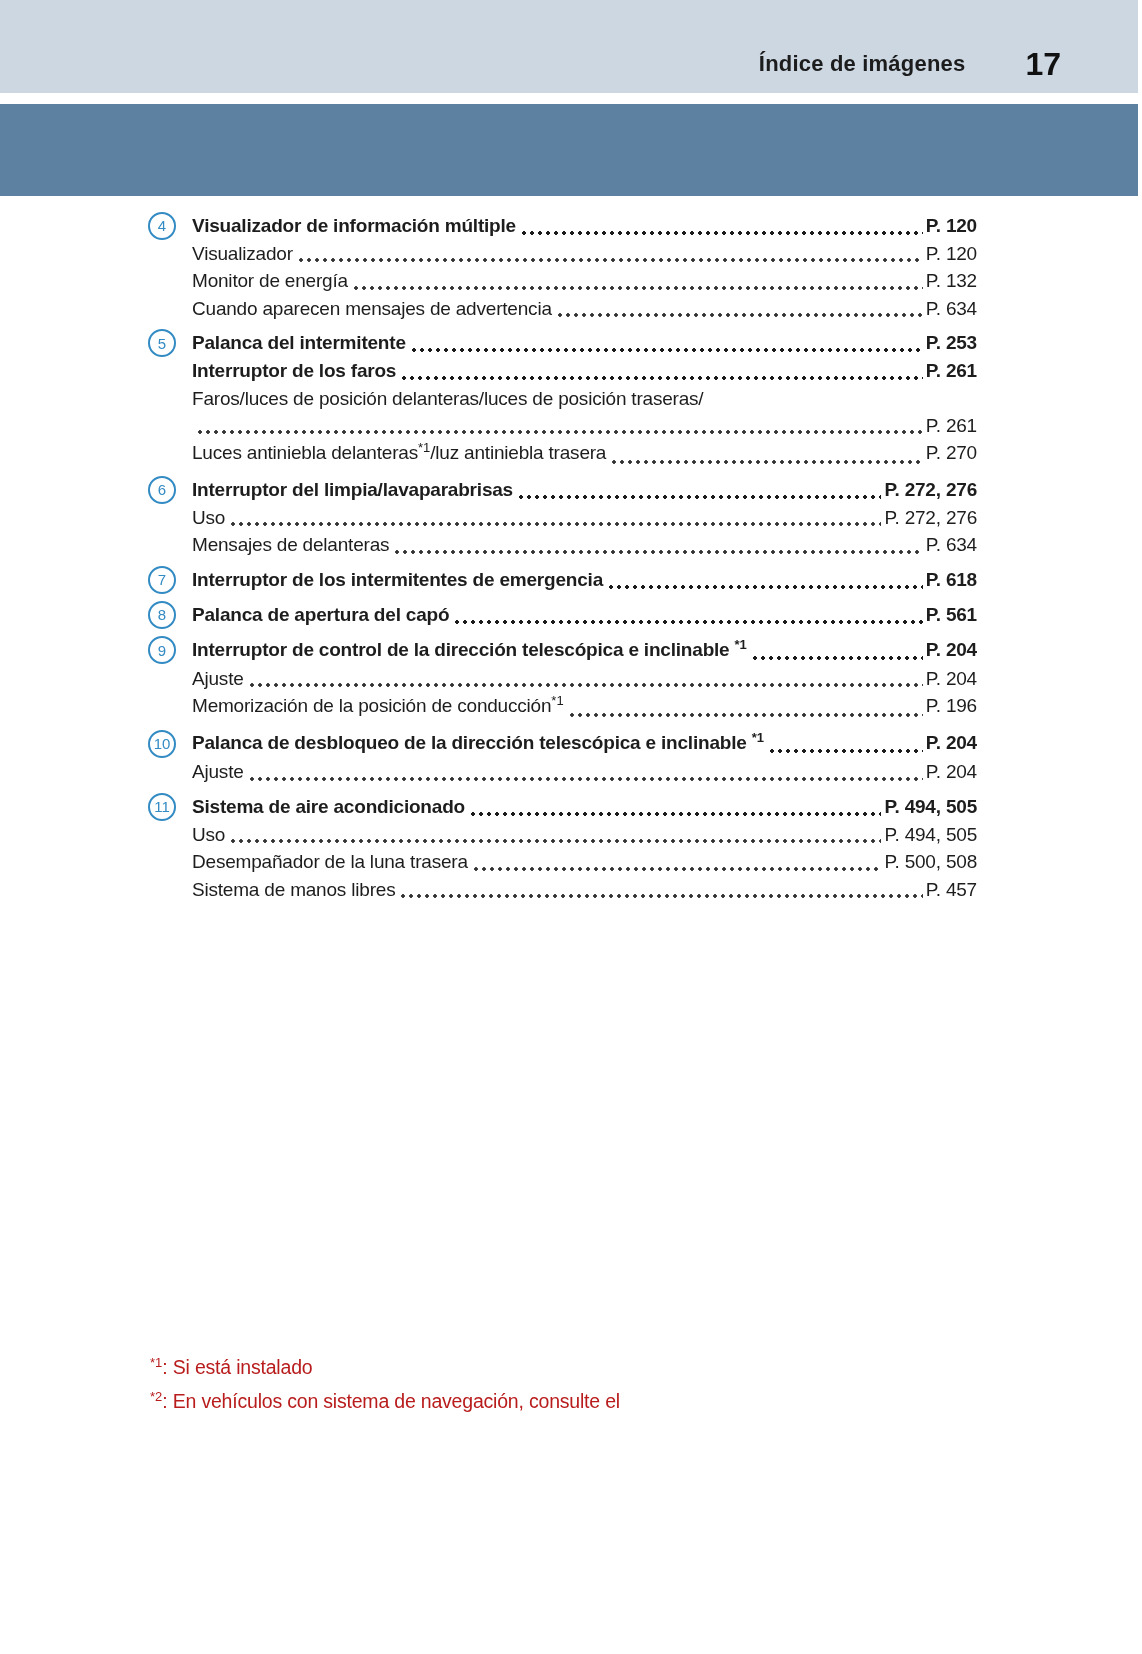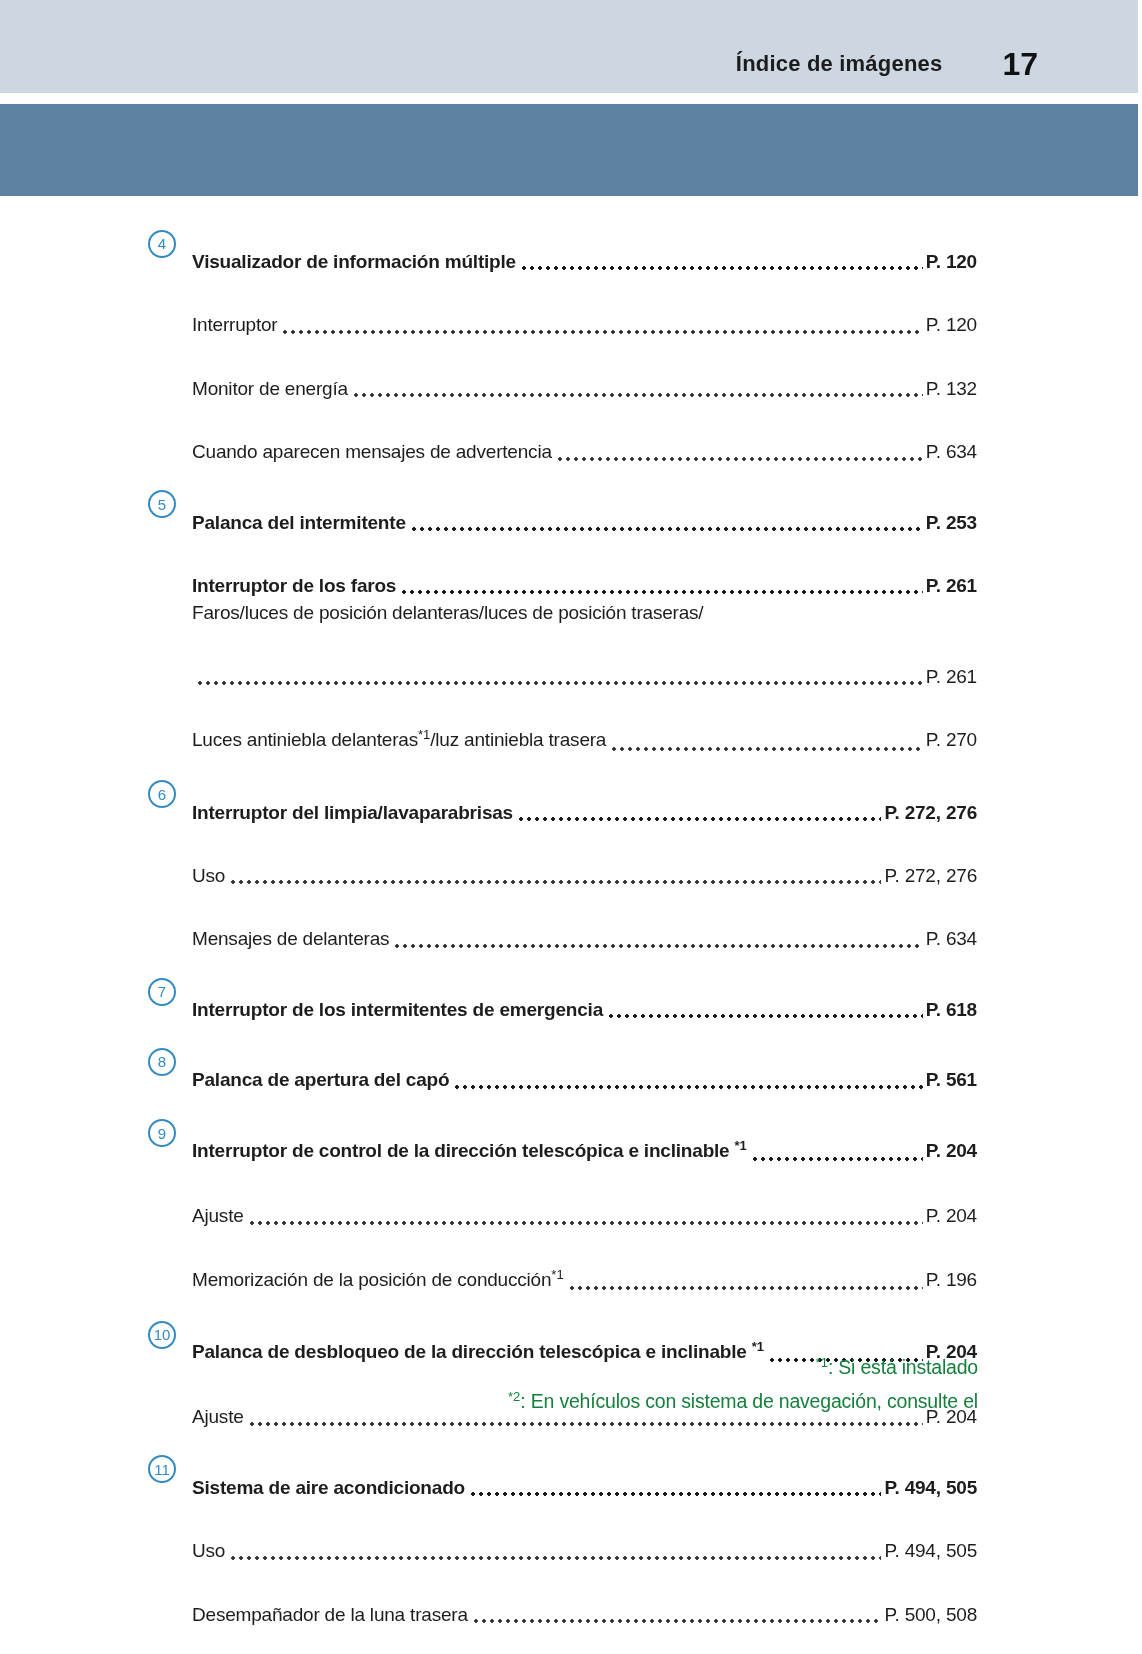--- a/index.html
+++ b/index.html
@@ -19,21 +19,21 @@
     background: #ccd7e2;
     display: flex; align-items: flex-end; justify-content: flex-end;
   }
   .header-title {
     font-size: 22px; font-weight: 700; letter-spacing: 0.2px;
     padding-bottom: 16px; margin-right: 60px;
     color: #1c1c1c;
   }
   .header-pagenum {
     font-size: 32px; font-weight: 800;
-    padding-bottom: 10px; margin-right: 100px;
+    padding-bottom: 10px; margin-right: 77px;
     color: #111;
   }
   .accent-band {
     position: absolute; top: 104px; left: 0;
     width: 1138px; height: 92px;
     background: #5d81a0;
   }
 
   
   .toc {
@@ -66,29 +66,29 @@
   .leader {
     flex: 1 1 auto; min-width: 12px; align-self: flex-end;
     height: 6px; margin: 0 3px 4px 4px;
     background-image: radial-gradient(circle, #333 1.55px, transparent 1.85px);
     background-size: 8px 6px; background-repeat: repeat-x;
     background-position: left bottom;
   }
   .row.main .leader {
     background-image: radial-gradient(circle, #1b1b1b 1.85px, transparent 2.1px);
   }
-  .page { white-space: nowrap; margin-top: 36px; }
+  .page { white-space: nowrap; }
   .no-page .label { white-space: normal; }
 
   
   .footnotes {
     position: absolute; top: 1352px; right: 164px; left: 150px;
-    text-align: right;
+    text-align: left;
     font-size: 19.5px; line-height: 30.5px; letter-spacing: -0.2px;
-    color: #15803d;
+    color: #b91c1c;
   }
 </style>
 </head>
 <body>
 
 <div class="header-band">
   <span class="header-title">Índice de imágenes</span>
   <span class="header-pagenum">17</span>
 </div>
 
@@ -98,21 +98,21 @@
     <div class="row main first">
       <span class="badge-cell">
         <span class="circle">4</span>
       </span>
       <span class="label">Visualizador de información múltiple</span>
       <span class="leader"></span>
       <span class="page">P. 120</span>
     </div>
     <div class="row sub">
       <span class="badge-cell"></span>
-      <span class="label">Interruptor</span>
+      <span class="label">Visualizador</span>
       <span class="leader"></span>
       <span class="page">P. 120</span>
     </div>
     <div class="row sub">
       <span class="badge-cell"></span>
       <span class="label">Monitor de energía</span>
       <span class="leader"></span>
       <span class="page">P. 132</span>
     </div>
     <div class="row sub">

